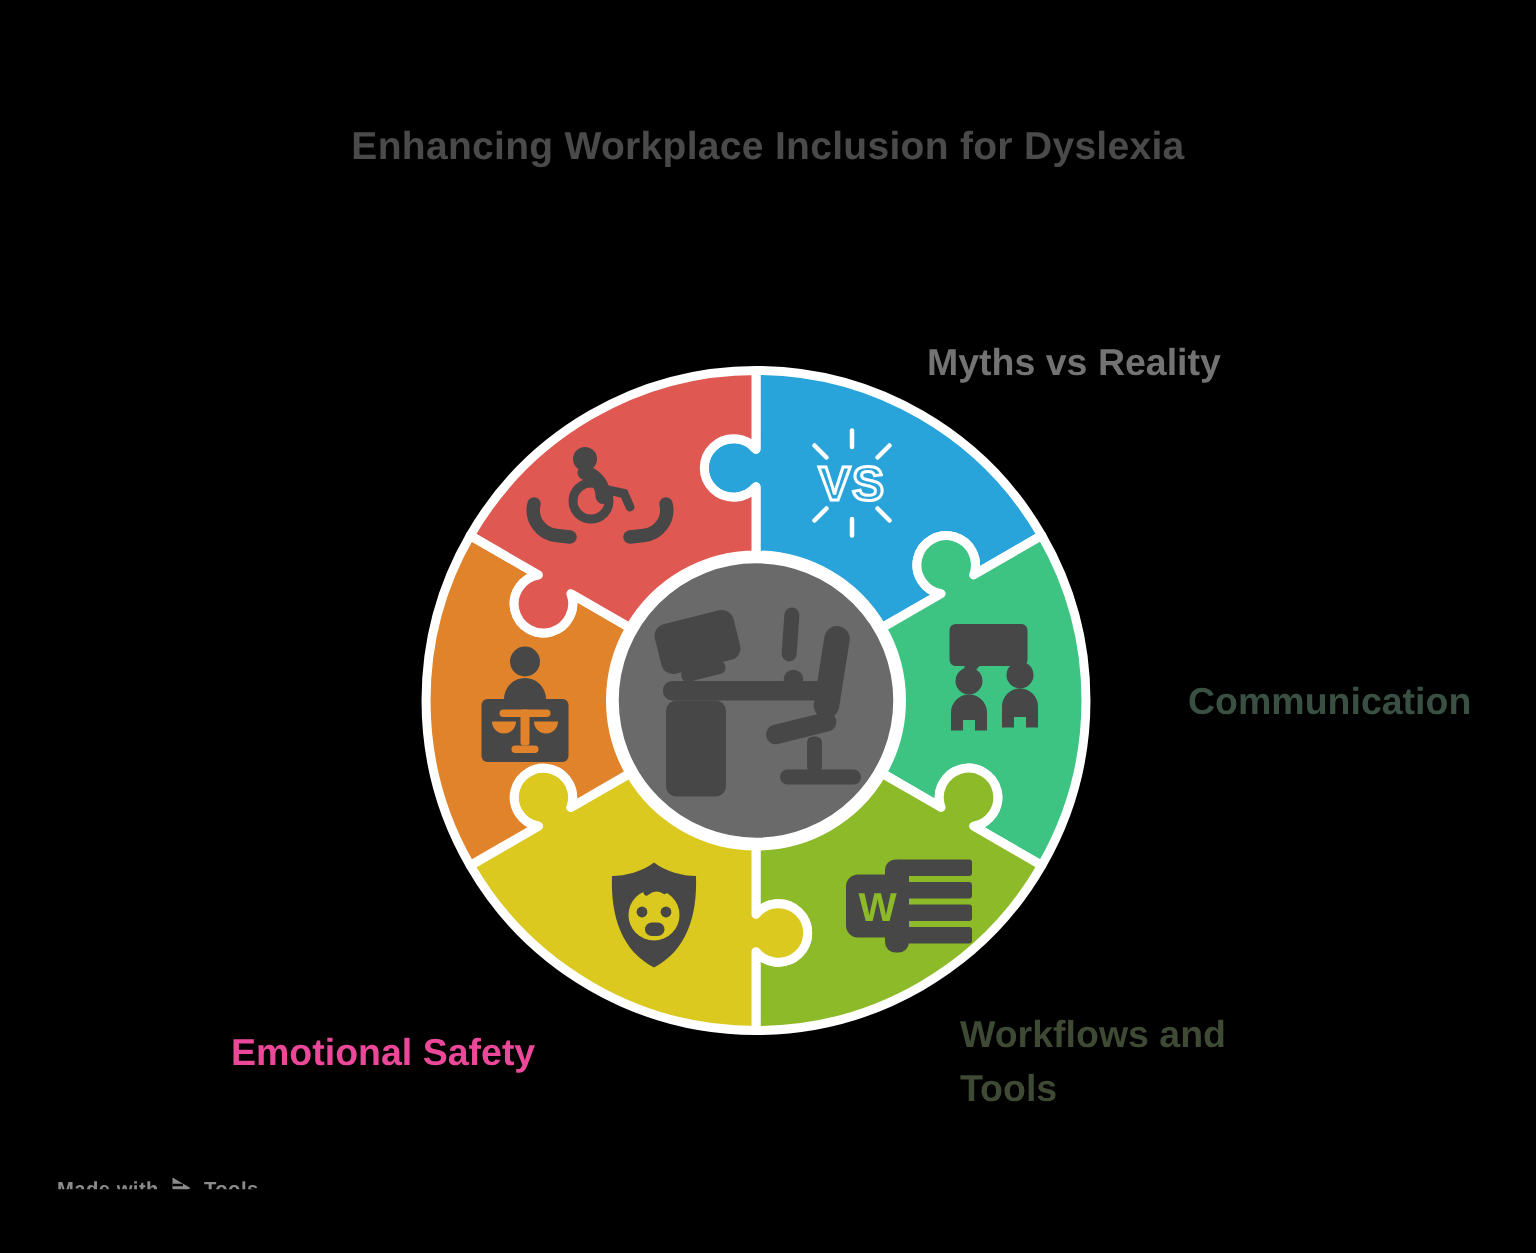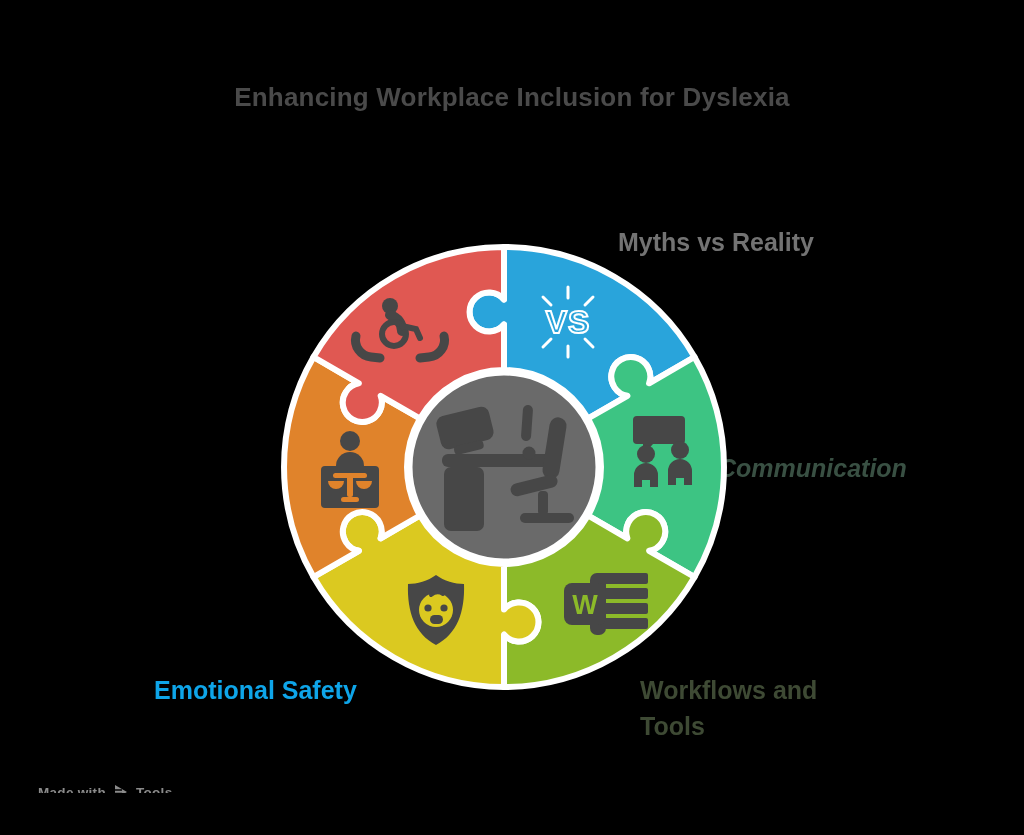--- a/index.html
+++ b/index.html
@@ -3,42 +3,42 @@
 <meta charset="utf-8">
 <style>
   html,body{margin:0;padding:0;background:#000;}
   .stage{position:relative;width:1024px;height:793px;background:#000;overflow:hidden;
          font-family:"Liberation Sans",sans-serif;}
   .title{position:absolute;top:82px;left:0;width:1024px;text-align:center;
          font-size:26px;font-weight:bold;color:#4a4a4a;letter-spacing:.2px;}
   .label{position:absolute;font-size:25px;font-weight:bold;line-height:36px;white-space:pre-line;}
   .lbl-red{right:636px;top:188px;text-align:right;}
   .lbl-blue{left:618px;top:224px;}
-  .lbl-green{left:718px;top:450px;font-style:italic;}
+  .lbl-green{left:792px;top:450px;}
   .lbl-lime{left:620px;top:672px;}
   .lbl-yellow{left:154px;top:672px;}
   .lbl-orange{right:767px;top:431px;text-align:right;}
   svg.wheel{position:absolute;left:0;top:0;}
   #pieces path{stroke:#fff;stroke-width:6;stroke-linejoin:round;}
   .footer{position:absolute;left:38px;top:784px;display:flex;align-items:center;gap:7px;
           color:#8b8b8b;font-size:13.5px;font-weight:bold;letter-spacing:.3px;}
   .footer svg{display:block;}
 </style>
 </head>
 <body>
 
 <div class="stage">
 
   <div class="title">Enhancing Workplace Inclusion for Dyslexia</div>
 
   <div class="label lbl-blue" style="color: #737373;">Myths vs Reality</div>
   <div class="label lbl-green" style="color: rgb(57, 80, 67);">Communication</div>
   <div class="label lbl-lime" style="color: rgb(62, 74, 52); margin-left: 20px;">Workflows and
 Tools</div>
-  <div class="label lbl-yellow" style="color: #0ea5e9;">Emotional Safety</div>
+  <div class="label lbl-yellow" style="color: #ec4899; margin-top: 12px;">Emotional Safety</div>
 
   <svg class="wheel" width="1024" height="835" viewBox="0 0 1024 835" xmlns="http://www.w3.org/2000/svg">
 
     <g id="pieces">
         <path d="M 504.0 370.0 L 504.0 324.5 A 19.5 19.5 0 1 1 504.0 299.5 L 504.0 247.0 A 220 220 0 0 1 694.5 357.0 L 649.1 383.3 A 19.5 19.5 0 1 0 627.4 395.8 L 588.0 418.5 A 97 97 0 0 0 504.0 370.0 Z" fill="#29A4DB"></path>
         <path d="M 588.0 418.5 L 627.4 395.8 A 19.5 19.5 0 1 1 649.1 383.3 L 694.5 357.0 A 220 220 0 0 1 694.5 577.0 L 649.1 550.8 A 19.5 19.5 0 1 0 627.4 538.3 L 588.0 515.5 A 97 97 0 0 0 588.0 418.5 Z" fill="#3DC483"></path>
         <path d="M 588.0 515.5 L 627.4 538.3 A 19.5 19.5 0 1 1 649.1 550.8 L 694.5 577.0 A 220 220 0 0 1 504.0 687.0 L 504.0 634.5 A 19.5 19.5 0 1 0 504.0 609.5 L 504.0 564.0 A 97 97 0 0 0 588.0 515.5 Z" fill="#8CBA29"></path>
         <path d="M 504.0 564.0 L 504.0 609.5 A 19.5 19.5 0 1 1 504.0 634.5 L 504.0 687.0 A 220 220 0 0 1 313.5 577.0 L 358.9 550.8 A 19.5 19.5 0 1 1 380.6 538.3 L 420.0 515.5 A 97 97 0 0 0 504.0 564.0 Z" fill="#DBC920"></path>
         <path d="M 420.0 515.5 L 380.6 538.3 A 19.5 19.5 0 1 0 358.9 550.8 L 313.5 577.0 A 220 220 0 0 1 313.5 357.0 L 358.9 383.3 A 19.5 19.5 0 1 0 380.6 395.8 L 420.0 418.5 A 97 97 0 0 0 420.0 515.5 Z" fill="#E0832B"></path>
         <path d="M 420.0 418.5 L 380.6 395.8 A 19.5 19.5 0 1 1 358.9 383.3 L 313.5 357.0 A 220 220 0 0 1 504.0 247.0 L 504.0 299.5 A 19.5 19.5 0 1 0 504.0 324.5 L 504.0 370.0 A 97 97 0 0 0 420.0 418.5 Z" fill="#E05852"></path>

